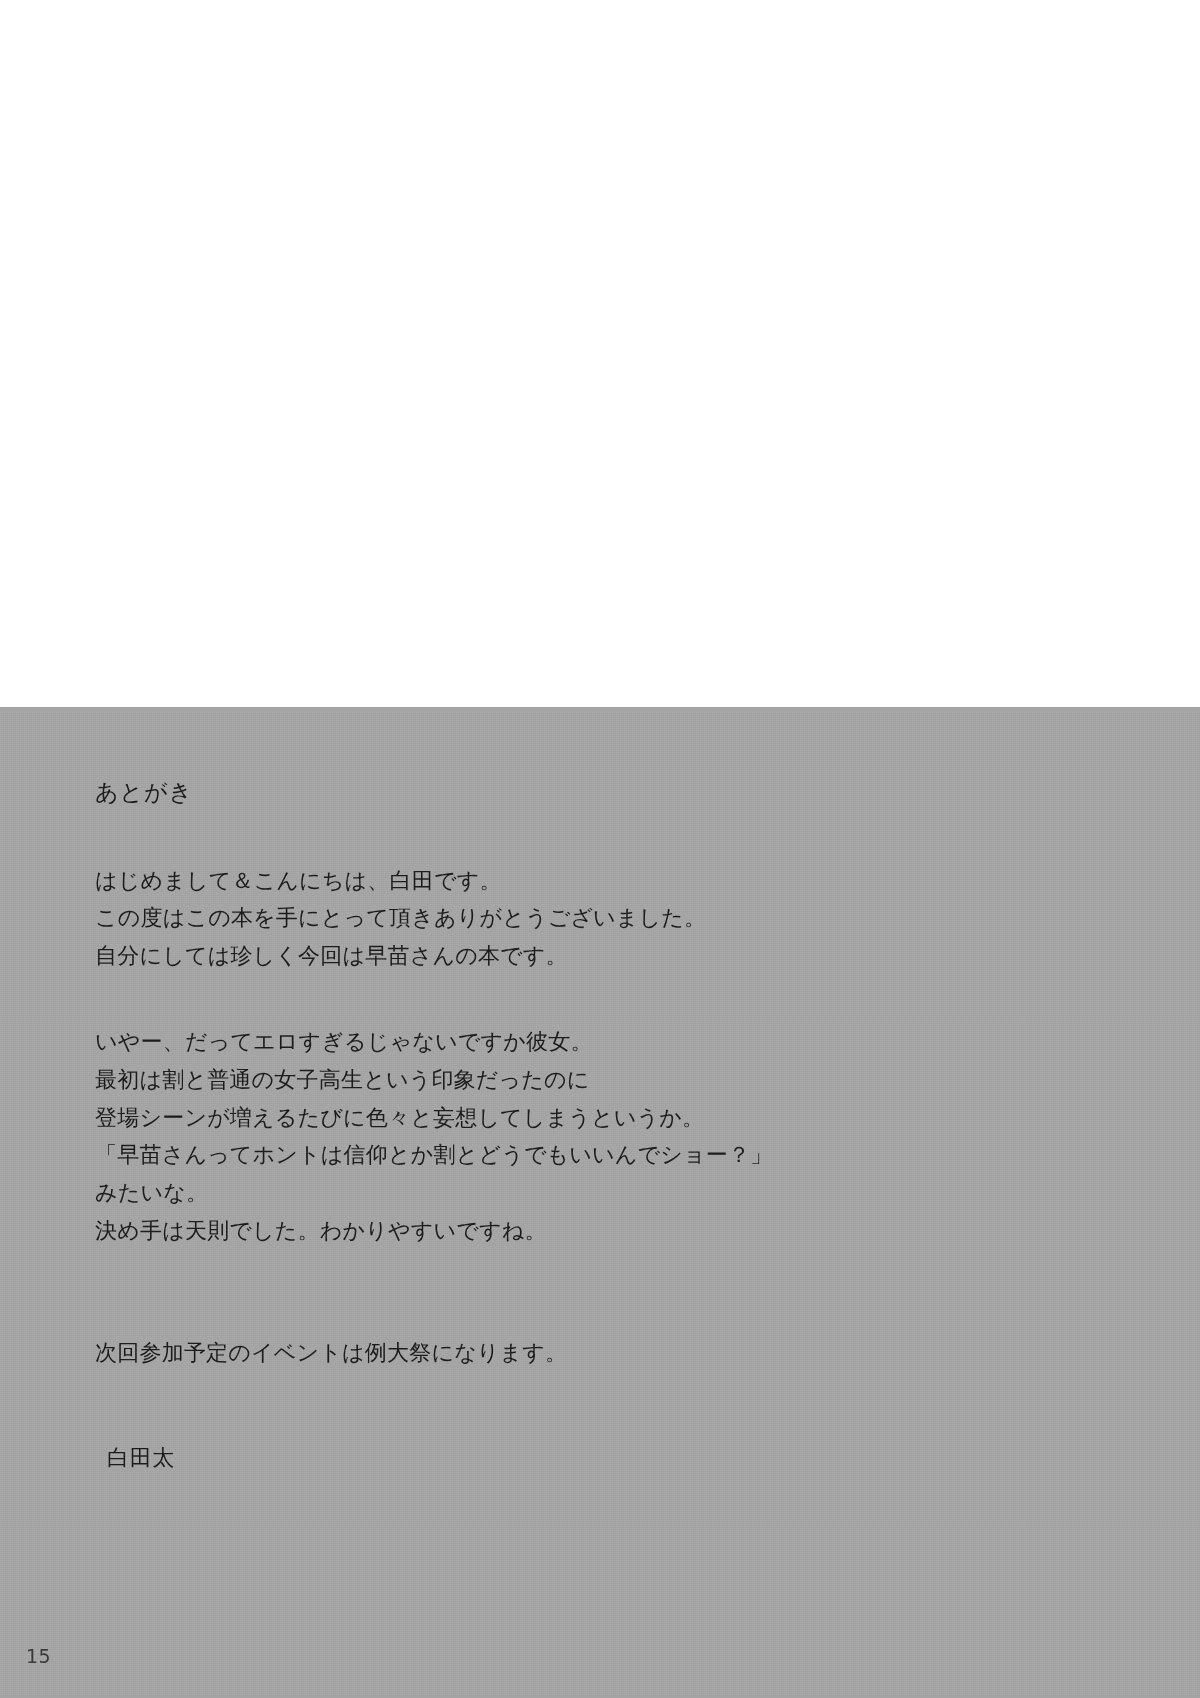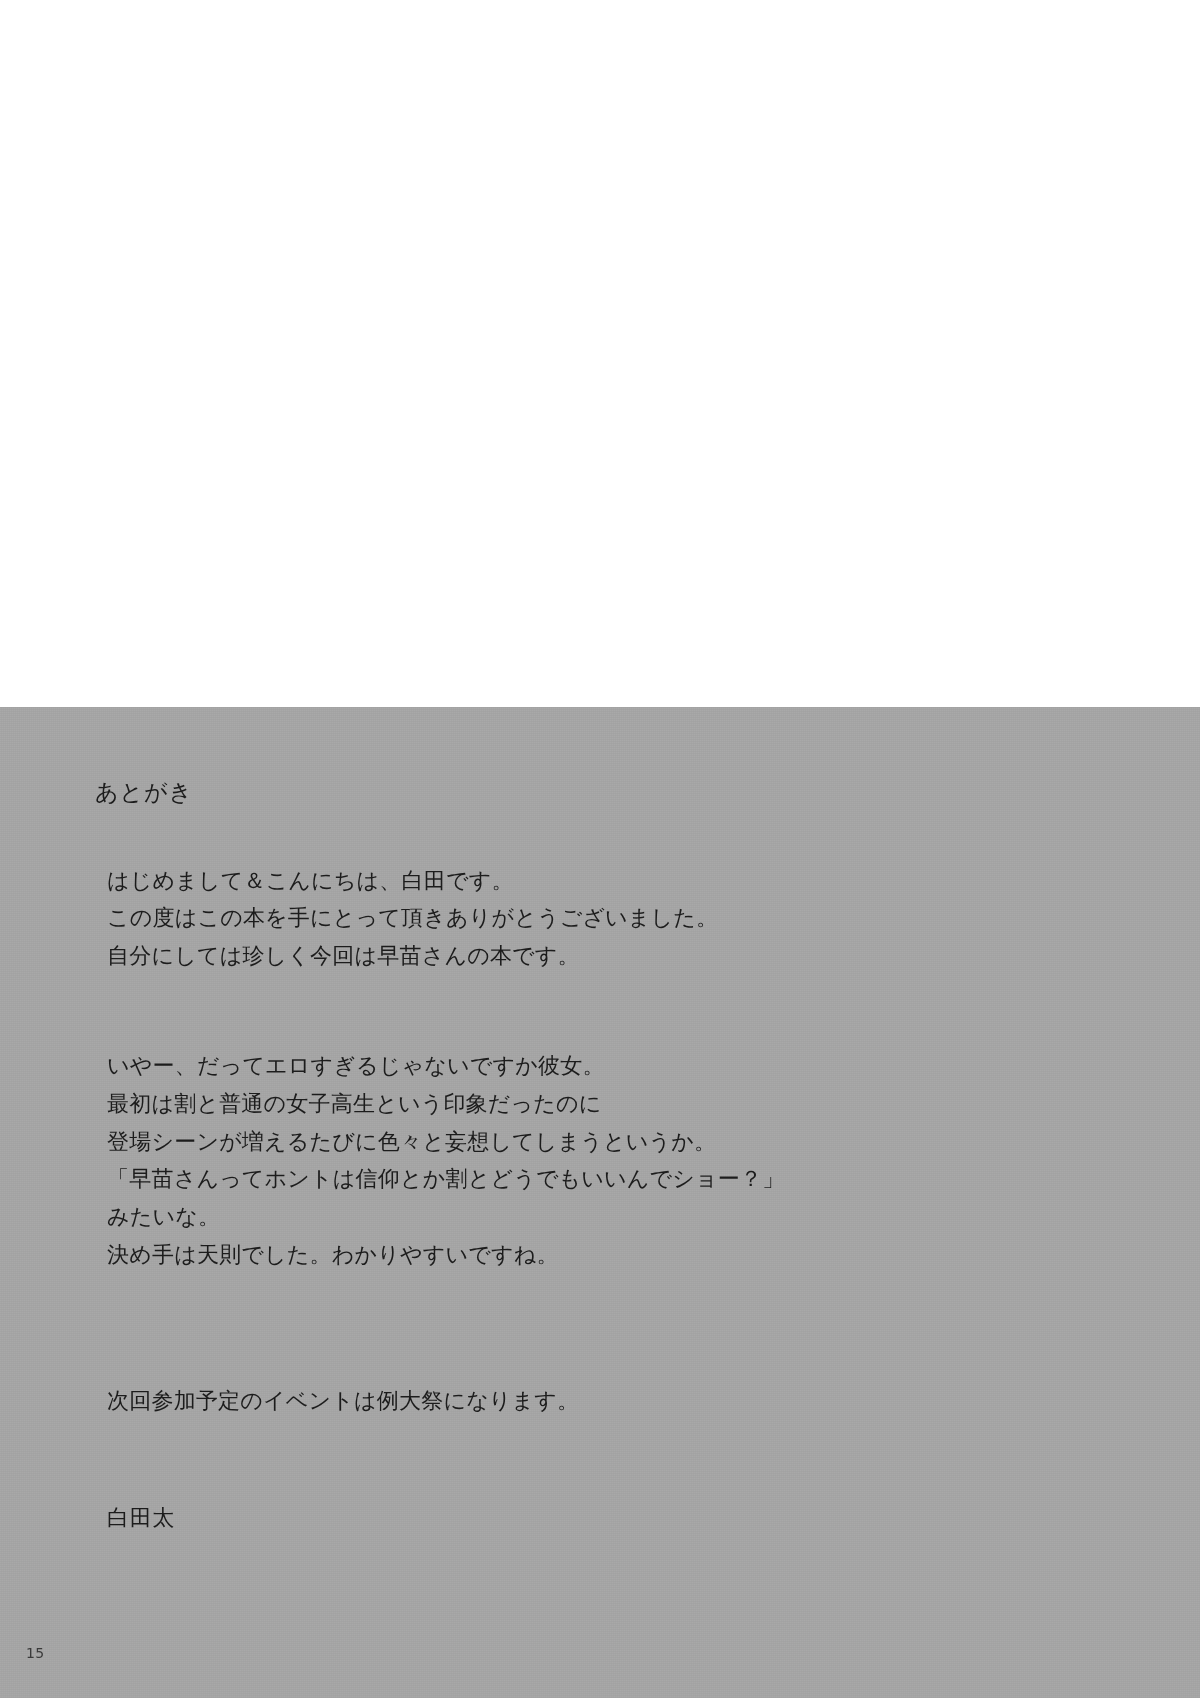--- a/index.html
+++ b/index.html
@@ -67,41 +67,41 @@
     letter-spacing: 0.04em;
     line-height: 1.5;
     margin: 0 0 52px 0;
   }
 
   .para {
     font-size: 22px;
     color: #1c1c1c;
     line-height: 1.72;
     letter-spacing: 0.01em;
-    margin: 12px;
+    margin: 0;
     white-space: pre-line;
   }
 
   .gap-sm { height: 28px; }
   .gap-md { height: 48px; }
   .gap-lg { height: 56px; }
 
   .signature {
     font-size: 22px;
     color: #1c1c1c;
     letter-spacing: 0.03em;
     line-height: 1.6;
     margin: 12px;
   }
 
   #page-number {
     position: absolute;
     left: 26px;
     top: 1645px;
-    font-size: 14px;
+    font-size: 19px;
     color: #3a3a3a;
     letter-spacing: 0.02em;
   }
 </style>
 </head>
 <body>
 
 <div id="page">
 
   <div id="blank-top"></div>

